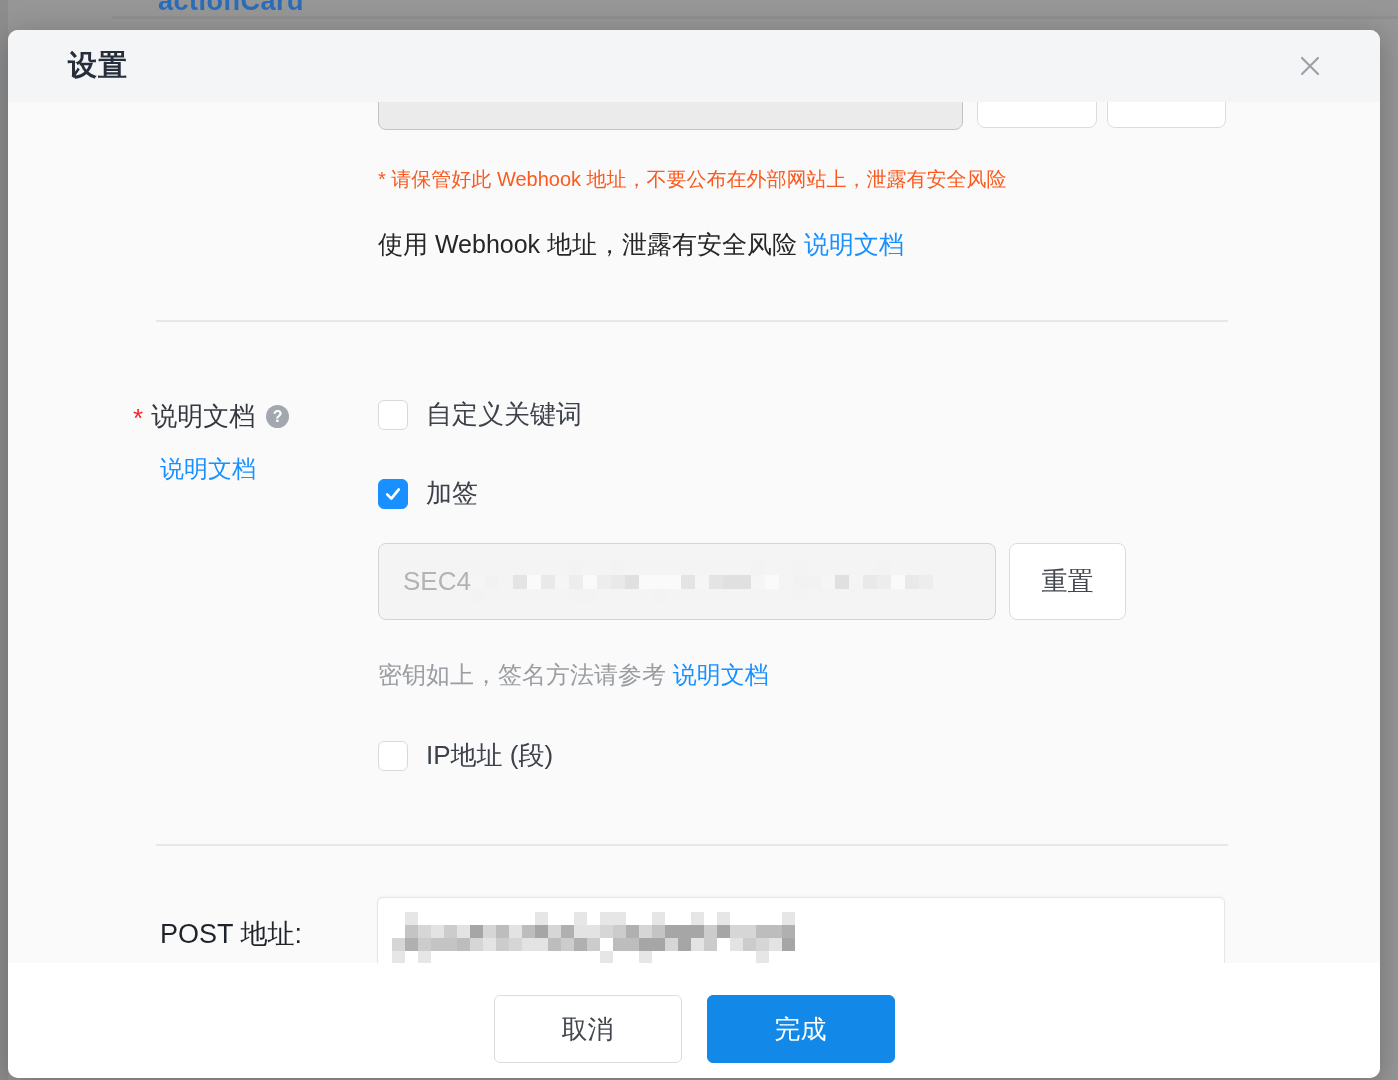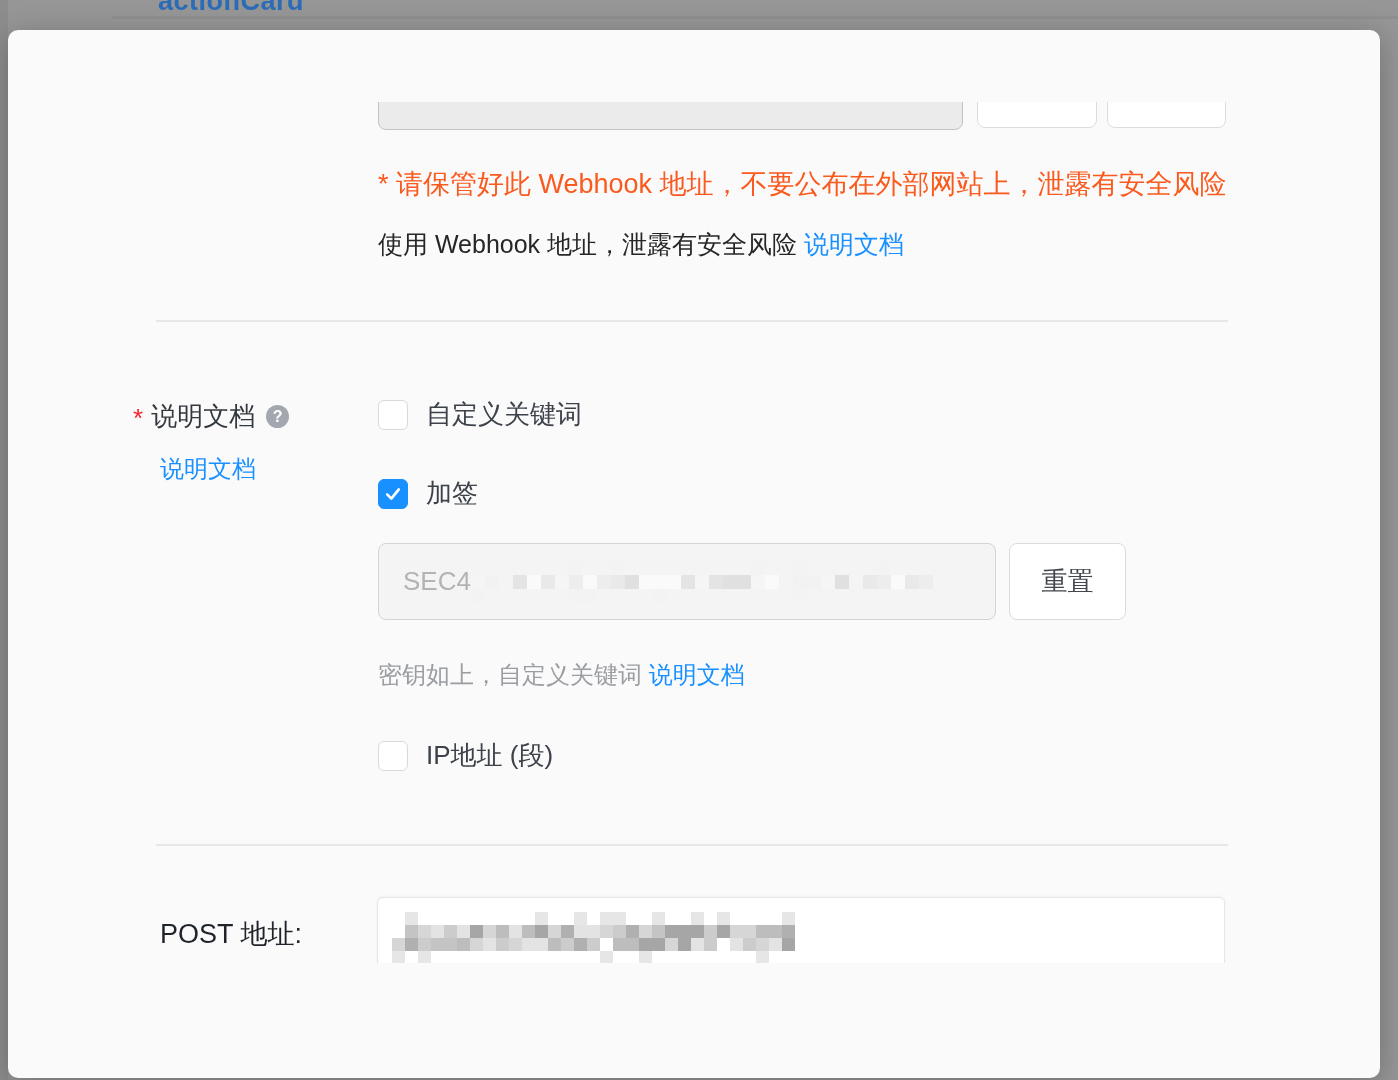--- a/index.html
+++ b/index.html
@@ -39,21 +39,21 @@
 
   .modal-body{position:absolute;left:0;top:72px;right:0;bottom:115px;background:var(--body-bg);overflow:hidden;}
 
   
   .wh-input{position:absolute;left:370px;top:-24px;width:585px;height:52px;background:#ebebeb;
             border:1px solid #c3c3c3;border-radius:8px;}
   .wh-btn{position:absolute;top:-26px;height:52px;background:#fff;border:1px solid var(--border-gray);border-radius:8px;}
   .wh-btn.b1{left:969px;width:120px;}
   .wh-btn.b2{left:1099px;width:119px;}
 
-  .warning-text{position:absolute;left:370px;top:64px;font-size:27px;color:var(--warning);white-space:nowrap;}
+  .warning-text{position:absolute;left:370px;top:64px;font-size:20px;color:var(--warning);white-space:nowrap;}
   .usage-line{position:absolute;left:370px;top:126px;font-size:25px;color:#262626;white-space:nowrap;}
   .link{color:var(--accent);cursor:pointer;}
   .divider{position:absolute;left:148px;width:1072px;height:2px;background:var(--divider);}
   .divider.d1{top:218px;}
   .divider.d2{top:742px;}
 
   
   .sec-label-row{position:absolute;left:125px;top:297px;display:flex;align-items:center;}
   .req-star{color:var(--required);font-size:26px;margin-right:8px;margin-top:4px;}
   .sec-label{font-size:26px;color:#33383f;}
@@ -104,20 +104,28 @@
 
   <div class="backdrop-left"></div>
 
   <div class="backdrop-top">
     <span class="peek-link">actionCard</span>
     <div class="peek-line"></div>
   </div>
 
   <div class="modal">
 
+    <div class="modal-header">
+      <div class="modal-title">设置</div>
+      <div class="close-btn">
+        <svg width="28" height="28" viewBox="0 0 28 28">
+          <path d="M6 6 L22 22 M22 6 L6 22" stroke="#9ba1a8" stroke-width="2.2" stroke-linecap="round"></path>
+        </svg>
+      </div>
+    </div>
 
     <div class="modal-body">
 
       <div class="wh-input"></div>
       <div class="wh-btn b1"></div>
       <div class="wh-btn b2"></div>
 
       <div class="warning-text">* 请保管好此 Webhook 地址，不要公布在外部网站上，泄露有安全风险</div>
 
       <div class="usage-line">
@@ -153,36 +161,40 @@
         <span class="cb-label">加签</span>
       </div>
 
       <div class="sec-input">
         <span class="sec-prefix">SEC4</span>
         <span class="mosaic" style="width: 462px;"><i style="width: 14px; height: 14px;"></i><i style="width: 14px; height: 14px;"></i><i style="width: 14px; height: 14px;"></i><i style="width: 14px; height: 14px;"></i><i style="width: 14px; height: 14px;"></i><i style="width: 14px; height: 14px;"></i><i style="width: 14px; height: 14px;"></i><i style="width: 14px; height: 14px; background: rgb(243, 243, 243);"></i><i style="width: 14px; height: 14px;"></i><i style="width: 14px; height: 14px;"></i><i style="width: 14px; height: 14px; background: rgb(243, 243, 243);"></i><i style="width: 14px; height: 14px;"></i><i style="width: 14px; height: 14px;"></i><i style="width: 14px; height: 14px;"></i><i style="width: 14px; height: 14px;"></i><i style="width: 14px; height: 14px;"></i><i style="width: 14px; height: 14px;"></i><i style="width: 14px; height: 14px;"></i><i style="width: 14px; height: 14px;"></i><i style="width: 14px; height: 14px;"></i><i style="width: 14px; height: 14px; background: rgb(243, 243, 243);"></i><i style="width: 14px; height: 14px;"></i><i style="width: 14px; height: 14px;"></i><i style="width: 14px; height: 14px; background: rgb(243, 243, 243);"></i><i style="width: 14px; height: 14px;"></i><i style="width: 14px; height: 14px;"></i><i style="width: 14px; height: 14px;"></i><i style="width: 14px; height: 14px;"></i><i style="width: 14px; height: 14px;"></i><i style="width: 14px; height: 14px; background: rgb(243, 243, 243);"></i><i style="width: 14px; height: 14px;"></i><i style="width: 14px; height: 14px;"></i><i style="width: 14px; height: 14px;"></i><i style="width: 14px; height: 14px; background: rgb(245, 245, 245);"></i><i style="width: 14px; height: 14px; background: rgb(242, 242, 242);"></i><i style="width: 14px; height: 14px;"></i><i style="width: 14px; height: 14px; background: rgb(228, 228, 228);"></i><i style="width: 14px; height: 14px; background: rgb(250, 250, 250);"></i><i style="width: 14px; height: 14px; background: rgb(233, 233, 233);"></i><i style="width: 14px; height: 14px; background: rgb(245, 245, 245);"></i><i style="width: 14px; height: 14px; background: rgb(237, 237, 237);"></i><i style="width: 14px; height: 14px; background: rgb(250, 250, 250);"></i><i style="width: 14px; height: 14px; background: rgb(237, 237, 237);"></i><i style="width: 14px; height: 14px; background: rgb(233, 233, 233);"></i><i style="width: 14px; height: 14px; background: rgb(224, 224, 224);"></i><i style="width: 14px; height: 14px; background: rgb(250, 250, 250);"></i><i style="width: 14px; height: 14px; background: rgb(250, 250, 250);"></i><i style="width: 14px; height: 14px; background: rgb(250, 250, 250);"></i><i style="width: 14px; height: 14px; background: rgb(228, 228, 228);"></i><i style="width: 14px; height: 14px; background: rgb(245, 245, 245);"></i><i style="width: 14px; height: 14px; background: rgb(228, 228, 228);"></i><i style="width: 14px; height: 14px; background: rgb(224, 224, 224);"></i><i style="width: 14px; height: 14px; background: rgb(224, 224, 224);"></i><i style="width: 14px; height: 14px; background: rgb(245, 245, 245);"></i><i style="width: 14px; height: 14px; background: rgb(250, 250, 250);"></i><i style="width: 14px; height: 14px;"></i><i style="width: 14px; height: 14px; background: rgb(242, 242, 242);"></i><i style="width: 14px; height: 14px; background: rgb(242, 242, 242);"></i><i style="width: 14px; height: 14px; background: rgb(245, 245, 245);"></i><i style="width: 14px; height: 14px; background: rgb(224, 224, 224);"></i><i style="width: 14px; height: 14px;"></i><i style="width: 14px; height: 14px; background: rgb(233, 233, 233);"></i><i style="width: 14px; height: 14px; background: rgb(237, 237, 237);"></i><i style="width: 14px; height: 14px; background: rgb(250, 250, 250);"></i><i style="width: 14px; height: 14px; background: rgb(233, 233, 233);"></i><i style="width: 14px; height: 14px; background: rgb(237, 237, 237);"></i><i style="width: 14px; height: 14px; background: rgb(243, 243, 243);"></i><i style="width: 14px; height: 14px;"></i><i style="width: 14px; height: 14px;"></i><i style="width: 14px; height: 14px;"></i><i style="width: 14px; height: 14px;"></i><i style="width: 14px; height: 14px;"></i><i style="width: 14px; height: 14px;"></i><i style="width: 14px; height: 14px; background: rgb(243, 243, 243);"></i><i style="width: 14px; height: 14px; background: rgb(243, 243, 243);"></i><i style="width: 14px; height: 14px;"></i><i style="width: 14px; height: 14px;"></i><i style="width: 14px; height: 14px;"></i><i style="width: 14px; height: 14px;"></i><i style="width: 14px; height: 14px; background: rgb(243, 243, 243);"></i><i style="width: 14px; height: 14px;"></i><i style="width: 14px; height: 14px;"></i><i style="width: 14px; height: 14px;"></i><i style="width: 14px; height: 14px;"></i><i style="width: 14px; height: 14px;"></i><i style="width: 14px; height: 14px;"></i><i style="width: 14px; height: 14px;"></i><i style="width: 14px; height: 14px;"></i><i style="width: 14px; height: 14px;"></i><i style="width: 14px; height: 14px; background: rgb(243, 243, 243);"></i><i style="width: 14px; height: 14px;"></i><i style="width: 14px; height: 14px;"></i><i style="width: 14px; height: 14px;"></i><i style="width: 14px; height: 14px;"></i><i style="width: 14px; height: 14px;"></i><i style="width: 14px; height: 14px;"></i><i style="width: 14px; height: 14px;"></i><i style="width: 14px; height: 14px;"></i><i style="width: 14px; height: 14px;"></i></span>
       </div>
       <button class="reset-btn">重置</button>
 
       <div class="hint-line">
-        <span>密钥如上，自定义关键词</span>
+        <span>密钥如上，签名方法请参考</span>
         <span> </span>
         <span class="link">说明文档</span>
       </div>
 
       <div class="cb-row r3">
         <div class="checkbox">
           
         </div>
         <span class="cb-label">IP地址 (段)</span>
       </div>
 
       <div class="divider d2"></div>
 
       <div class="post-label">POST 地址:</div>
       <div class="post-input">
         <span class="mosaic" style="width: 403px;"><i style="width: 13px; height: 13px;"></i><i style="width: 13px; height: 13px; background: rgb(230, 230, 230);"></i><i style="width: 13px; height: 13px;"></i><i style="width: 13px; height: 13px;"></i><i style="width: 13px; height: 13px;"></i><i style="width: 13px; height: 13px;"></i><i style="width: 13px; height: 13px;"></i><i style="width: 13px; height: 13px;"></i><i style="width: 13px; height: 13px;"></i><i style="width: 13px; height: 13px;"></i><i style="width: 13px; height: 13px;"></i><i style="width: 13px; height: 13px; background: rgb(230, 230, 230);"></i><i style="width: 13px; height: 13px;"></i><i style="width: 13px; height: 13px;"></i><i style="width: 13px; height: 13px; background: rgb(230, 230, 230);"></i><i style="width: 13px; height: 13px;"></i><i style="width: 13px; height: 13px; background: rgb(230, 230, 230);"></i><i style="width: 13px; height: 13px; background: rgb(230, 230, 230);"></i><i style="width: 13px; height: 13px;"></i><i style="width: 13px; height: 13px;"></i><i style="width: 13px; height: 13px; background: rgb(230, 230, 230);"></i><i style="width: 13px; height: 13px;"></i><i style="width: 13px; height: 13px;"></i><i style="width: 13px; height: 13px; background: rgb(230, 230, 230);"></i><i style="width: 13px; height: 13px;"></i><i style="width: 13px; height: 13px; background: rgb(230, 230, 230);"></i><i style="width: 13px; height: 13px;"></i><i style="width: 13px; height: 13px;"></i><i style="width: 13px; height: 13px;"></i><i style="width: 13px; height: 13px;"></i><i style="width: 13px; height: 13px; background: rgb(230, 230, 230);"></i><i style="width: 13px; height: 13px;"></i><i style="width: 13px; height: 13px; background: rgb(196, 196, 196);"></i><i style="width: 13px; height: 13px; background: rgb(214, 214, 214);"></i><i style="width: 13px; height: 13px; background: rgb(227, 227, 227);"></i><i style="width: 13px; height: 13px; background: rgb(204, 204, 204);"></i><i style="width: 13px; height: 13px; background: rgb(227, 227, 227);"></i><i style="width: 13px; height: 13px; background: rgb(166, 166, 166);"></i><i style="width: 13px; height: 13px; background: rgb(214, 214, 214);"></i><i style="width: 13px; height: 13px; background: rgb(189, 189, 189);"></i><i style="width: 13px; height: 13px; background: rgb(227, 227, 227);"></i><i style="width: 13px; height: 13px; background: rgb(189, 189, 189);"></i><i style="width: 13px; height: 13px; background: rgb(166, 166, 166);"></i><i style="width: 13px; height: 13px; background: rgb(214, 214, 214);"></i><i style="width: 13px; height: 13px; background: rgb(176, 176, 176);"></i><i style="width: 13px; height: 13px; background: rgb(227, 227, 227);"></i><i style="width: 13px; height: 13px; background: rgb(227, 227, 227);"></i><i style="width: 13px; height: 13px; background: rgb(214, 214, 214);"></i><i style="width: 13px; height: 13px; background: rgb(204, 204, 204);"></i><i style="width: 13px; height: 13px; background: rgb(176, 176, 176);"></i><i style="width: 13px; height: 13px; background: rgb(214, 214, 214);"></i><i style="width: 13px; height: 13px; background: rgb(196, 196, 196);"></i><i style="width: 13px; height: 13px; background: rgb(166, 166, 166);"></i><i style="width: 13px; height: 13px; background: rgb(166, 166, 166);"></i><i style="width: 13px; height: 13px; background: rgb(166, 166, 166);"></i><i style="width: 13px; height: 13px; background: rgb(204, 204, 204);"></i><i style="width: 13px; height: 13px; background: rgb(166, 166, 166);"></i><i style="width: 13px; height: 13px; background: rgb(214, 214, 214);"></i><i style="width: 13px; height: 13px; background: rgb(214, 214, 214);"></i><i style="width: 13px; height: 13px; background: rgb(189, 189, 189);"></i><i style="width: 13px; height: 13px; background: rgb(189, 189, 189);"></i><i style="width: 13px; height: 13px; background: rgb(176, 176, 176);"></i><i style="width: 13px; height: 13px; background: rgb(214, 214, 214);"></i><i style="width: 13px; height: 13px; background: rgb(176, 176, 176);"></i><i style="width: 13px; height: 13px; background: rgb(204, 204, 204);"></i><i style="width: 13px; height: 13px; background: rgb(196, 196, 196);"></i><i style="width: 13px; height: 13px; background: rgb(196, 196, 196);"></i><i style="width: 13px; height: 13px; background: rgb(189, 189, 189);"></i><i style="width: 13px; height: 13px; background: rgb(214, 214, 214);"></i><i style="width: 13px; height: 13px; background: rgb(227, 227, 227);"></i><i style="width: 13px; height: 13px; background: rgb(204, 204, 204);"></i><i style="width: 13px; height: 13px; background: rgb(214, 214, 214);"></i><i style="width: 13px; height: 13px; background: rgb(227, 227, 227);"></i><i style="width: 13px; height: 13px; background: rgb(227, 227, 227);"></i><i style="width: 13px; height: 13px; background: rgb(189, 189, 189);"></i><i style="width: 13px; height: 13px; background: rgb(204, 204, 204);"></i><i style="width: 13px; height: 13px; background: rgb(176, 176, 176);"></i><i style="width: 13px; height: 13px; background: rgb(204, 204, 204);"></i><i style="width: 13px; height: 13px;"></i><i style="width: 13px; height: 13px; background: rgb(189, 189, 189);"></i><i style="width: 13px; height: 13px; background: rgb(189, 189, 189);"></i><i style="width: 13px; height: 13px; background: rgb(166, 166, 166);"></i><i style="width: 13px; height: 13px; background: rgb(166, 166, 166);"></i><i style="width: 13px; height: 13px; background: rgb(214, 214, 214);"></i><i style="width: 13px; height: 13px; background: rgb(166, 166, 166);"></i><i style="width: 13px; height: 13px; background: rgb(227, 227, 227);"></i><i style="width: 13px; height: 13px; background: rgb(204, 204, 204);"></i><i style="width: 13px; height: 13px;"></i><i style="width: 13px; height: 13px; background: rgb(227, 227, 227);"></i><i style="width: 13px; height: 13px; background: rgb(204, 204, 204);"></i><i style="width: 13px; height: 13px; background: rgb(214, 214, 214);"></i><i style="width: 13px; height: 13px; background: rgb(227, 227, 227);"></i><i style="width: 13px; height: 13px; background: rgb(166, 166, 166);"></i><i style="width: 13px; height: 13px; background: rgb(230, 230, 230);"></i><i style="width: 13px; height: 13px;"></i><i style="width: 13px; height: 13px; background: rgb(230, 230, 230);"></i><i style="width: 13px; height: 13px;"></i><i style="width: 13px; height: 13px;"></i><i style="width: 13px; height: 13px;"></i><i style="width: 13px; height: 13px;"></i><i style="width: 13px; height: 13px;"></i><i style="width: 13px; height: 13px;"></i><i style="width: 13px; height: 13px;"></i><i style="width: 13px; height: 13px;"></i><i style="width: 13px; height: 13px;"></i><i style="width: 13px; height: 13px;"></i><i style="width: 13px; height: 13px;"></i><i style="width: 13px; height: 13px;"></i><i style="width: 13px; height: 13px;"></i><i style="width: 13px; height: 13px; background: rgb(230, 230, 230);"></i><i style="width: 13px; height: 13px;"></i><i style="width: 13px; height: 13px;"></i><i style="width: 13px; height: 13px; background: rgb(230, 230, 230);"></i><i style="width: 13px; height: 13px;"></i><i style="width: 13px; height: 13px;"></i><i style="width: 13px; height: 13px;"></i><i style="width: 13px; height: 13px;"></i><i style="width: 13px; height: 13px;"></i><i style="width: 13px; height: 13px;"></i><i style="width: 13px; height: 13px;"></i><i style="width: 13px; height: 13px;"></i><i style="width: 13px; height: 13px; background: rgb(230, 230, 230);"></i><i style="width: 13px; height: 13px;"></i><i style="width: 13px; height: 13px;"></i></span>
       </div>
 
     </div>
 
+    <div class="modal-footer">
+      <button class="btn btn-cancel">取消</button>
+      <button class="btn btn-confirm">完成</button>
+    </div>
 
   </div>
 </div>
 
 </body></html>

